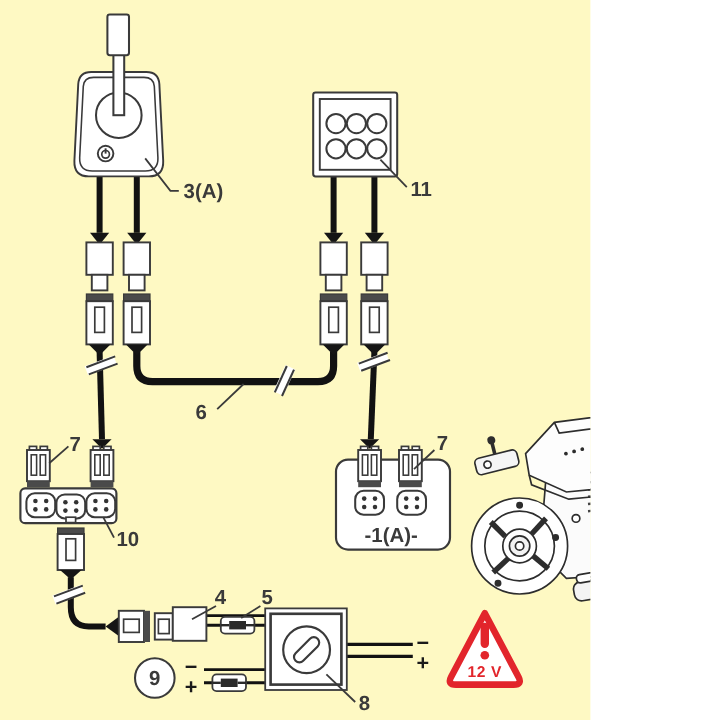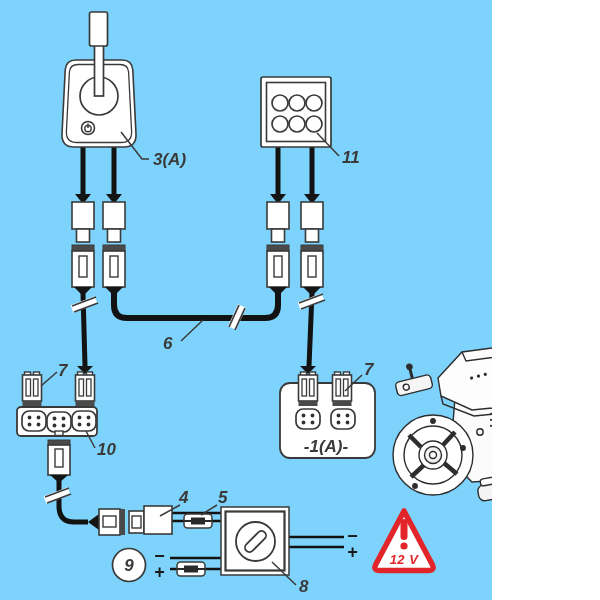--- a/index.html
+++ b/index.html
@@ -1,17 +1,17 @@
 <!DOCTYPE html>
 <html><head>
 <meta charset="utf-8">
 <style>
   html,body{margin:0;padding:0;background:#ffffff;}
-  .canvas{position:relative;width:492px;height:600px;background:#7dd3fc;overflow:hidden;
-          font-family:"Liberation Sans",sans-serif;font-style:italic;}
+  .canvas{position:relative;width:492px;height:600px;background:#fef9c3;overflow:hidden;
+          font-family:"Liberation Sans",sans-serif;}
   svg{position:absolute;left:0;top:0;}
   .lbl{font-family:"Liberation Sans",sans-serif;font-size:17px;font-weight:600;fill:#3a3a3a;}
   .sign{font-family:"Liberation Sans",sans-serif;font-size:18px;font-weight:700;fill:#1a1a1a;}
   .warn-txt{font-family:"Liberation Sans",sans-serif;font-size:13px;font-weight:700;fill:#e2252b;letter-spacing:.5px;}
   .leader{stroke:#3a3a3a;stroke-width:1.5;fill:none;}
   .outl{stroke:#3a3a3a;stroke-width:1.6;fill:#fff;}
 </style>
 </head>
 <body>
 

